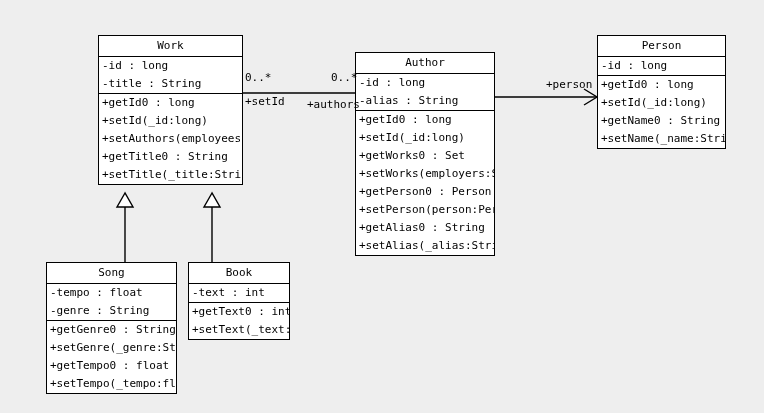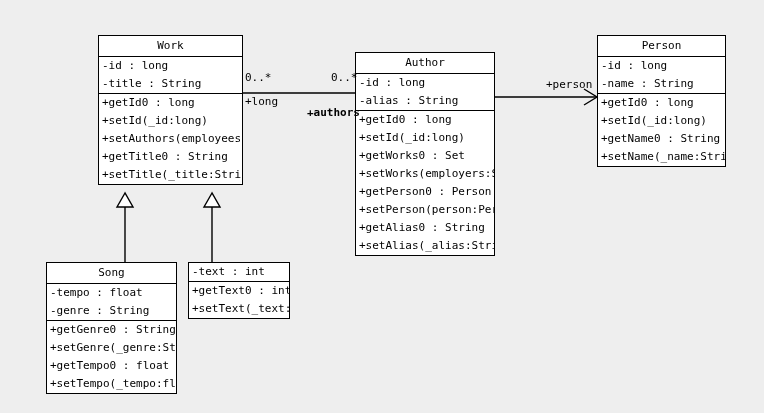--- a/index.html
+++ b/index.html
@@ -119,21 +119,20 @@
       <div class="cls-row">+setPerson(person:Person)</div>
       <div class="cls-row">+getAlias0 : String</div>
       <div class="cls-row">+setAlias(_alias:String)</div>
     </div>
   </div>
 
   <div class="uml-class" style="left:597px; top:35px; width:129px;">
     <div class="cls-title">Person</div>
     <div class="cls-section">
       <div class="cls-row">-id : long</div>
-      <div class="cls-row">-name : String</div>
     </div>
     <div class="cls-section">
       <div class="cls-row">+getId0 : long</div>
       <div class="cls-row">+setId(_id:long)</div>
       <div class="cls-row">+getName0 : String</div>
       <div class="cls-row">+setName(_name:String)</div>
     </div>
   </div>
 
   <div class="uml-class" style="left:46px; top:262px; width:131px;">
@@ -144,32 +143,33 @@
     </div>
     <div class="cls-section">
       <div class="cls-row">+getGenre0 : String</div>
       <div class="cls-row">+setGenre(_genre:String)</div>
       <div class="cls-row">+getTempo0 : float</div>
       <div class="cls-row">+setTempo(_tempo:float)</div>
     </div>
   </div>
 
   <div class="uml-class" style="left:188px; top:262px; width:102px;">
+    <div class="cls-title">Book</div>
     <div class="cls-section">
       <div class="cls-row">-text : int</div>
     </div>
     <div class="cls-section">
       <div class="cls-row">+getText0 : int</div>
       <div class="cls-row">+setText(_text:int)</div>
     </div>
   </div>
 
   <div class="edge-label" style="left:245px; top:71px;">0..*</div>
 
   <div class="edge-label" style="left:331px; top:71px;">0..*</div>
 
-  <div class="edge-label" style="left:245px; top:95px;">+long</div>
+  <div class="edge-label" style="left:245px; top:95px;">+setId</div>
 
-  <div class="edge-label" style="left:307px; top:106px;font-weight:bold;">+authors</div>
+  <div class="edge-label" style="left:307px; top:98px;">+authors</div>
 
   <div class="edge-label" style="left:546px; top:78px;">+person</div>
 
 </div>
 
 </body></html>

